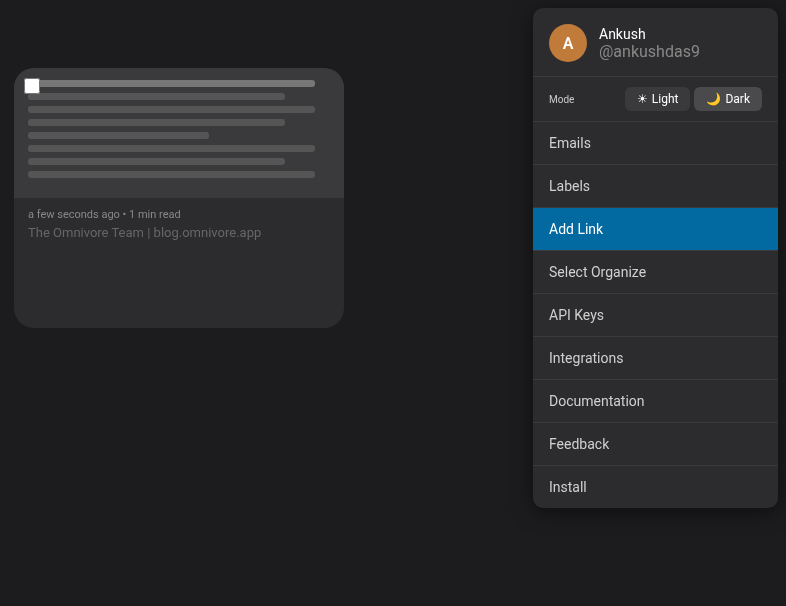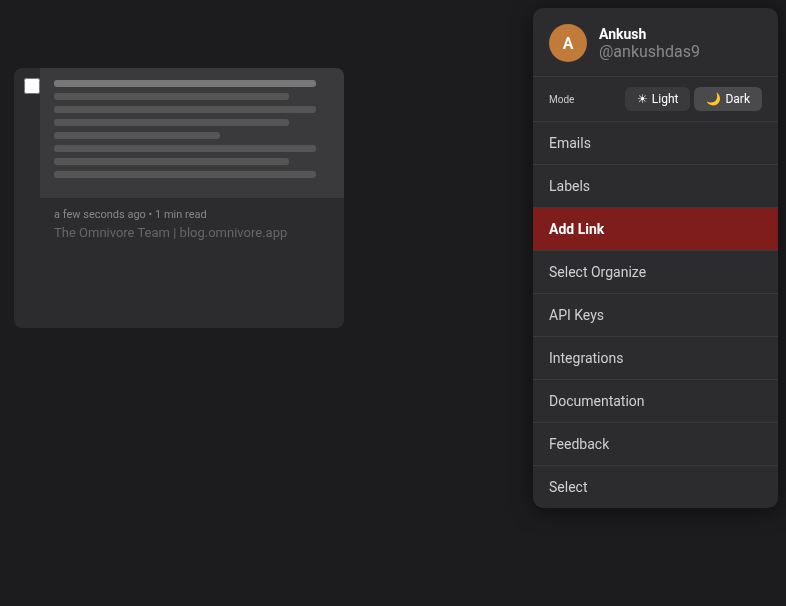--- a/index.html
+++ b/index.html
@@ -28,24 +28,23 @@
     }
 
     
     .article-card {
       position: absolute;
       top: 68px;
       left: 14px;
       width: 330px;
       height: 260px;
       background-color: #2c2c2e;
-      border-radius: 8px;
+      border-radius: 20px;
       overflow: hidden;
       cursor: pointer;
-      padding-left: 26px;
     }
 
     .article-card-checkbox {
       position: absolute;
       top: 10px;
       left: 10px;
       width: 16px;
       height: 16px;
       border: 1.5px solid #555;
       border-radius: 3px;
@@ -174,21 +173,21 @@
       margin-right: 12px;
     }
 
     .user-info {
       display: flex;
       flex-direction: column;
     }
 
     .user-name {
       font-size: 14px;
-      font-weight: 700;
+      font-weight: 400;
       color: #ffffff;
     }
 
     .user-handle {
       font-size: 16px;
       color: #888;
     }
 
     
     .mode-section {
@@ -237,23 +236,22 @@
       cursor: pointer;
       border-bottom: 1px solid #3a3a3c;
       transition: background-color 0.1s;
     }
 
     .menu-item:last-child {
       border-bottom: none;
     }
 
     .menu-item.active {
-      background-color: #7f1d1d;
-      color: #ffffff;
-      font-weight: bold;
+      background-color: #0369a1;
+      color: #ffffff;
     }
   </style>
 </head>
 <body>
 
 <div class="background"></div>
 
 <div class="top-toolbar">
   <div class="toolbar-icon">
     <svg width="20" height="20" viewBox="0 0 20 20" fill="none">
@@ -315,16 +313,16 @@
 
   <div id="menu-items-container">
       <div class="menu-item">Emails</div>
       <div class="menu-item">Labels</div>
       <div class="menu-item active">Add Link</div>
       <div class="menu-item">Select Organize</div>
       <div class="menu-item">API Keys</div>
       <div class="menu-item">Integrations</div>
       <div class="menu-item">Documentation</div>
       <div class="menu-item">Feedback</div>
-      <div class="menu-item">Select</div>
+      <div class="menu-item">Install</div>
     </div>
 
 </div>
 
 </body></html>

